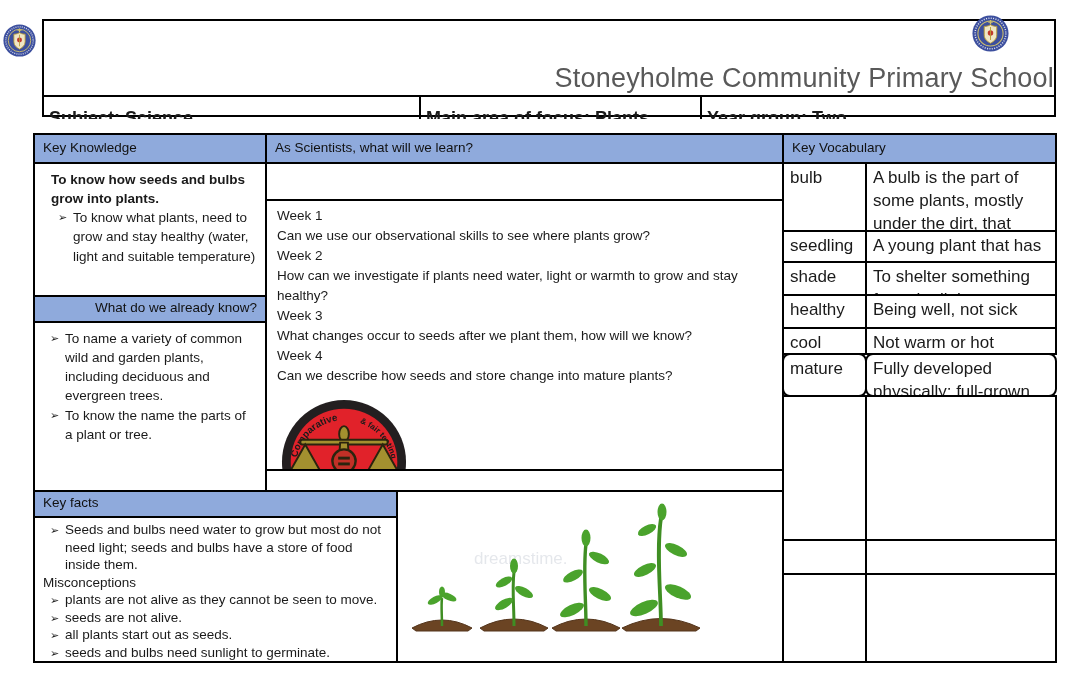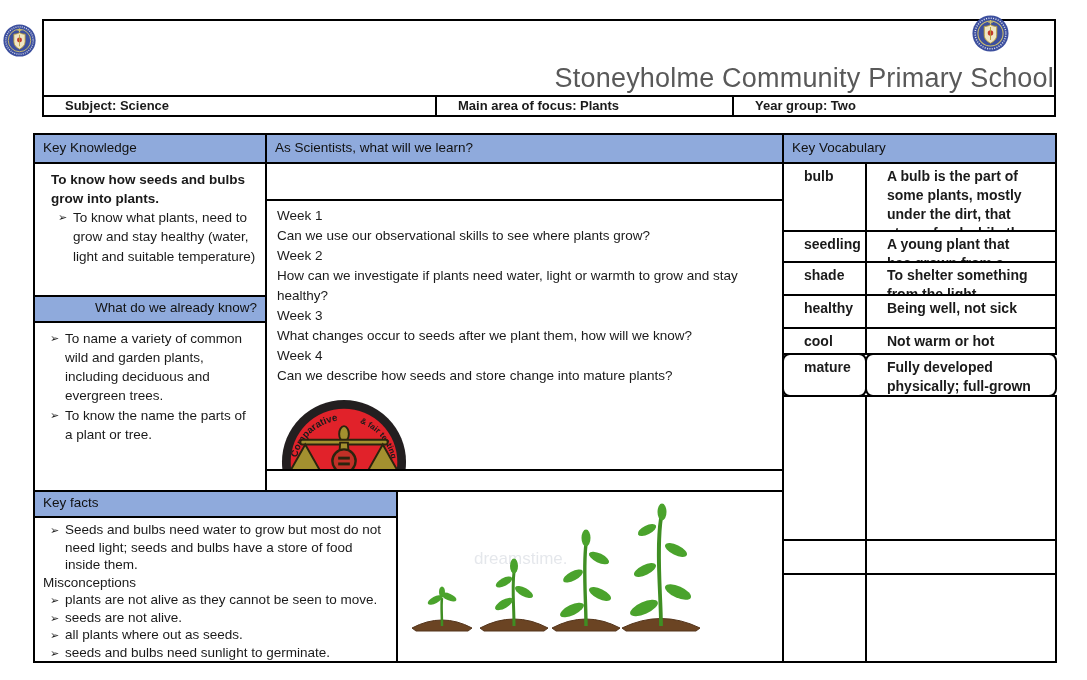--- a/index.html
+++ b/index.html
@@ -8,21 +8,21 @@
   .page { position:relative; width:1087px; height:680px; background:#fff; overflow:hidden; }
 
   .cell { position:absolute; border:2px solid #000; background:#fff; overflow:hidden; }
   .cell.blue { background:var(--header-blue); }
   .hdr-txt { font-size:13.5px; padding:5px 8px; color:#111; }
 
   
   .title-box { position:absolute; left:42px; top:19px; width:1014px; height:78px; border:2px solid #000; background:#fff; }
   .school-title { position:absolute; bottom:1px; width:100%; text-align:right; font-size:27px; color:#595959; letter-spacing:0.2px; }
   .subject-row { position:absolute; left:42px; top:97px; width:1014px; height:20px; border:2px solid #000; border-top:none; display:flex; background:#fff; }
-  .subject-row > div { font-size:13px; font-weight:bold; padding:1px 5px; white-space:nowrap; overflow:hidden;margin-left:16px; }
+  .subject-row > div { font-size:18px; font-weight:bold; padding:11px 5px; white-space:nowrap; overflow:hidden; }
   .sr-c1 { width:377px; border-right:2px solid #000; }
   .sr-c2 { width:281px; border-right:2px solid #000; }
   .sr-c3 { flex:1; }
 
   .logo { position:absolute; z-index:5; }
 
   
   .c-kk-h   { left:33px;  top:133px; width:234px; height:31px; }
   .c-kk-c   { left:33px;  top:162px; width:234px; height:135px;padding-left:8px; }
   .c-adk-h  { left:33px;  top:295px; width:234px; height:28px;text-align:right; }
@@ -37,21 +37,21 @@
   .v-def  { left:865px; width:192px; }
   .r0 { top:162px; height:70px; }
   .r1 { top:230px; height:33px; }
   .r2 { top:261px; height:35px; }
   .r3 { top:294px; height:35px; }
   .r4 { top:327px; height:28px; }
   .r5 { top:353px; height:44px;border-radius:8px; }
   .r6 { top:395px; height:146px; }
   .r7 { top:539px; height:36px; }
   .r8 { top:573px; height:90px; }
-  .v-txt { font-size:14px; padding:3px 20px; line-height:1.35;font-weight:bold; }
+  .v-txt { font-size:17px; padding:3px 6px; line-height:1.35; }
 
   .body-txt { font-size:13.5px; line-height:1.42; }
   .c-kk-c .inner, .c-adk-c .inner { padding:6px 8px 0 8px; }
   .c-kf-c .inner { padding:3px 8px 0 8px; }
   .c-kf-c .body-txt, .c-kf-c .bullet { line-height:1.3; }
   .intro-bold { font-weight:bold; }
   .bullet { display:flex; font-size:13.5px; line-height:1.42; }
   .bullet .mk { flex:0 0 15px; margin-left:7px; font-size:11px; padding-top:2px; }
   .bullet .tx { flex:1; }
 
@@ -136,21 +136,21 @@
       <div class="bullet">
         <span class="mk">➢</span>
         <span class="tx">plants are not alive as they cannot be seen to move.</span>
       </div>
       <div class="bullet">
         <span class="mk">➢</span>
         <span class="tx">seeds are not alive.</span>
       </div>
       <div class="bullet">
         <span class="mk">➢</span>
-        <span class="tx">all plants where out as seeds.</span>
+        <span class="tx">all plants start out as seeds.</span>
       </div>
       <div class="bullet">
         <span class="mk">➢</span>
         <span class="tx">seeds and bulbs need sunlight to germinate.</span>
       </div>
     </div>
   </div>
 
   <div class="cell blue c-lrn-h">
     <div class="hdr-txt">As Scientists, what will we learn?</div>

